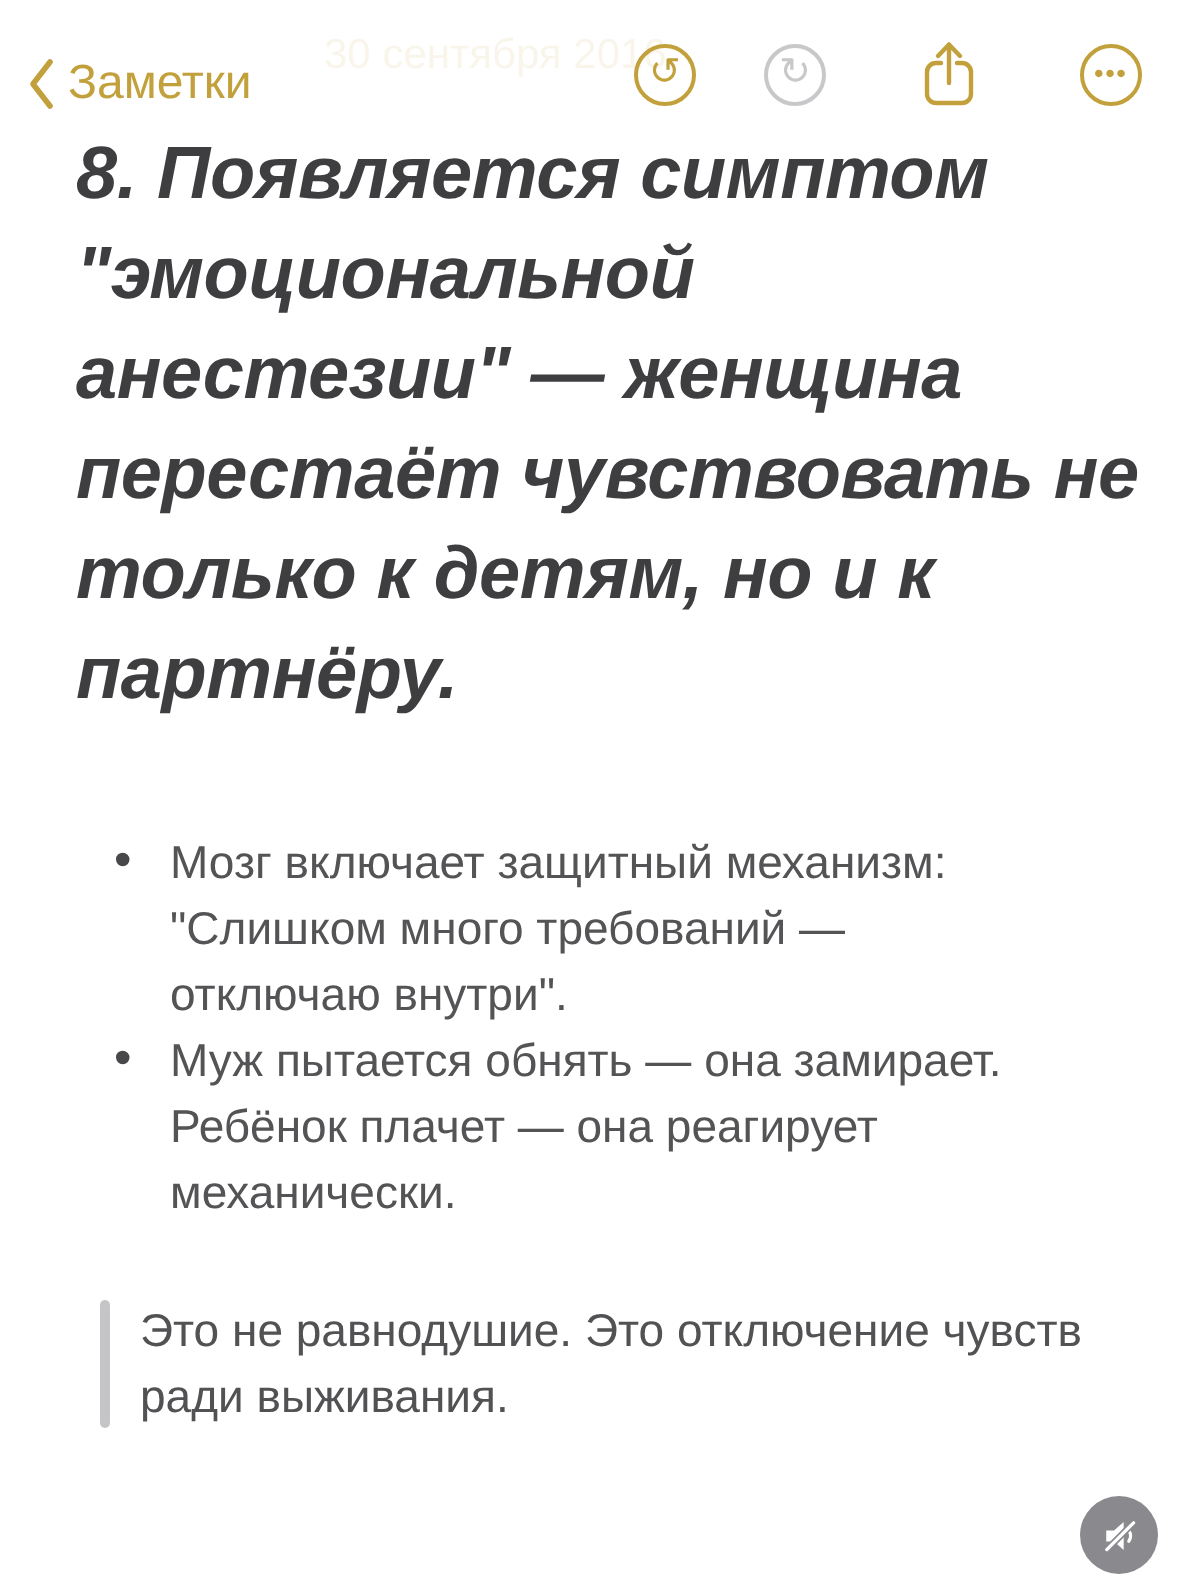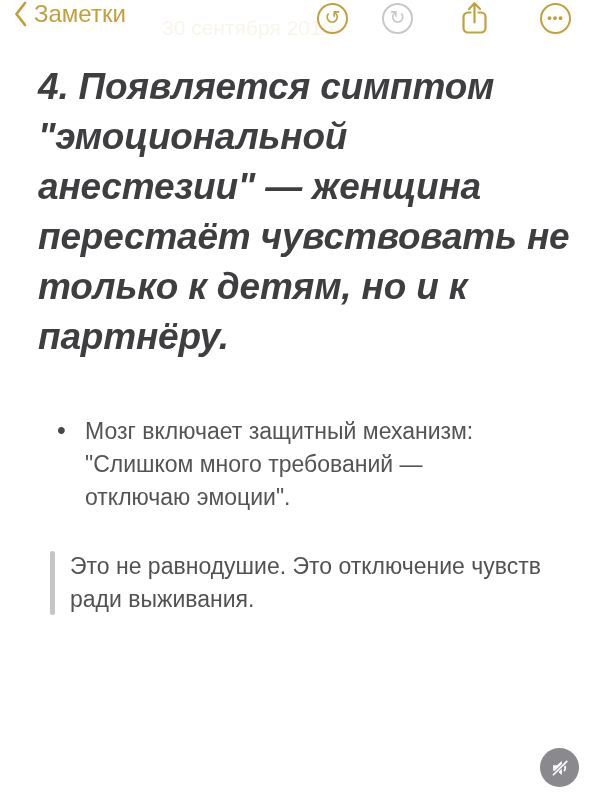--- a/index.html
+++ b/index.html
@@ -9,21 +9,21 @@
     font-family: "Liberation Sans", "DejaVu Sans", sans-serif;
     overflow: hidden;
     position: relative;
   }
 
   
   .navbar {
     position: relative;
     height: 56px;
     display: flex;
-    align-items: flex-start;
+    align-items: flex-end;
     padding: 0 29px 0 14px;
     box-sizing: border-box;
   }
   .back-button {
     display: flex;
     align-items: center;
     gap: 7px;
     cursor: pointer;
     z-index: 2;
   }
@@ -170,31 +170,34 @@
         </svg>
       </span>
     </button>
     <button class="icon-circle">
       <span class="glyph-dots">•••</span>
     </button>
   </div>
 </header>
 
 <main class="note">
-  <h1 class="note-heading">4. Появляется симптом
+  <h1 class="note-heading">8. Появляется симптом
 "эмоциональной
 анестезии" — женщина
 перестаёт чувствовать не
 только к детям, но и к
 партнёру.</h1>
 
   <ul class="bullet-list">
     <li>Мозг включает защитный механизм:
 "Слишком много требований —
-отключаю эмоции".</li>
+отключаю внутри".</li>
+    <li>Муж пытается обнять — она замирает.
+Ребёнок плачет — она реагирует
+механически.</li>
   </ul>
 
   <blockquote class="note-quote">Это не равнодушие. Это отключение чувств
 ради выживания.</blockquote>
 </main>
 
 <button class="mute-btn">
   <span>
     <svg width="22" height="22" viewBox="0 0 24 24">
       <polygon points="4.5,9 8.8,9 14,4.3 14,19.7 8.8,15 4.5,15" fill="#FFFFFF"></polygon>

